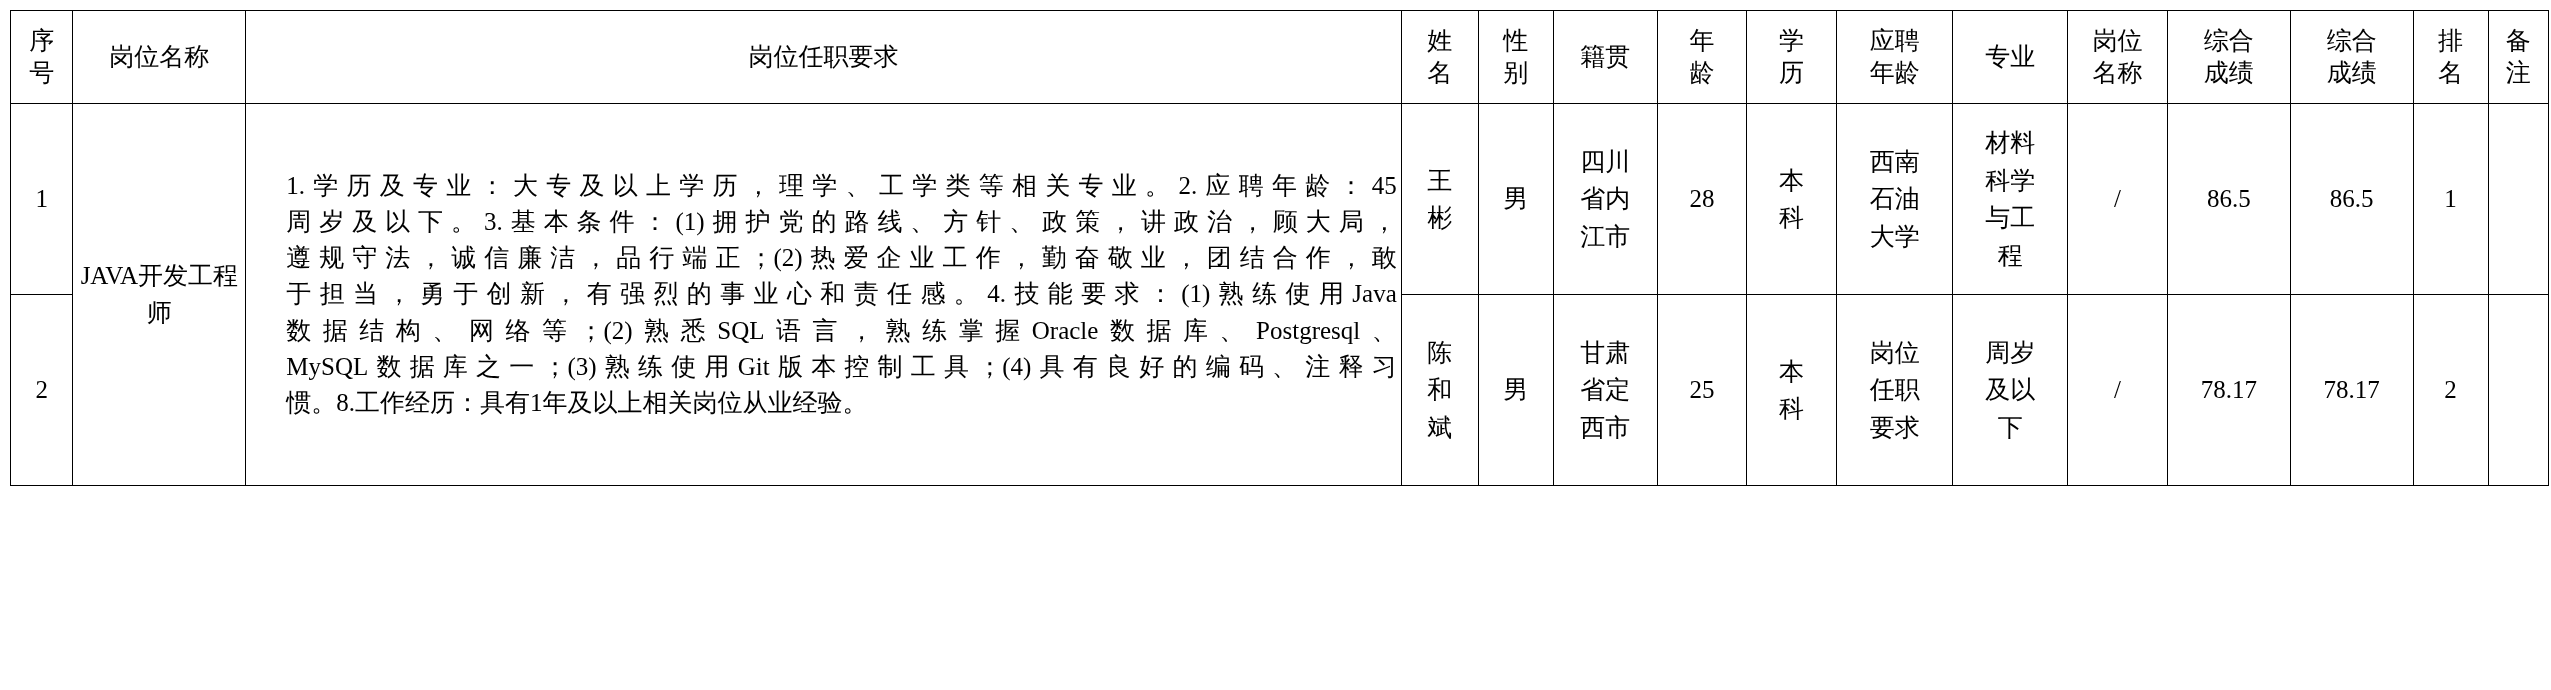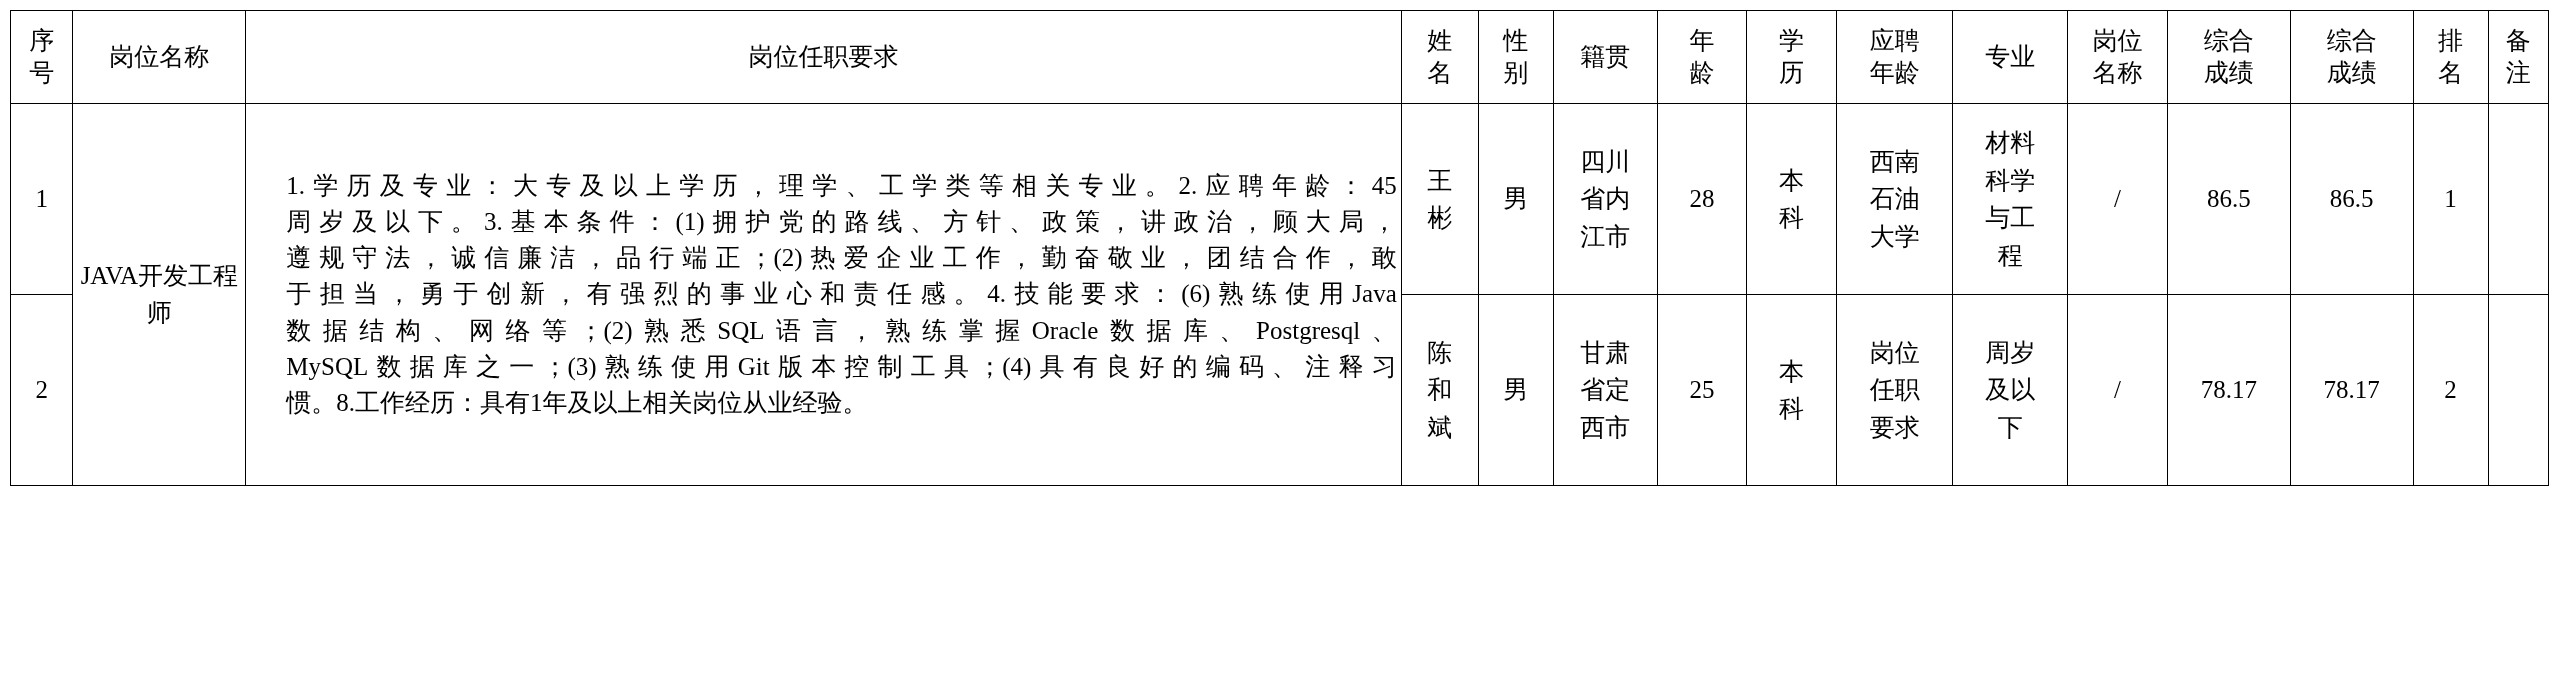--- a/index.html
+++ b/index.html
@@ -165,21 +165,21 @@
           </td>
     </tr>
 
     <tr class="row1">
       <td>1</td>
       <td rowspan="2" class="post-name">JAVA开发工程师</td>
       <td rowspan="2" class="req">
         <span class="line">1.学历及专业：大专及以上学历，理学、工学类等相关专业。2.应聘年龄：45</span>
         <span class="line">周岁及以下。3.基本条件：(1)拥护党的路线、方针、政策，讲政治，顾大局，</span>
         <span class="line">遵规守法，诚信廉洁，品行端正；(2)热爱企业工作，勤奋敬业，团结合作，敢</span>
-        <span class="line">于担当，勇于创新，有强烈的事业心和责任感。4.技能要求：(6)熟练使用Java</span>
+        <span class="line">于担当，勇于创新，有强烈的事业心和责任感。4.技能要求：(1)熟练使用Java</span>
         <span class="line">数据结构、网络等；(2)熟悉SQL语言，熟练掌握Oracle数据库、Postgresql、</span>
         <span class="line">MySQL数据库之一；(3)熟练使用Git版本控制工具；(4)具有良好的编码、注释习</span>
         <span class="line last">惯。8.工作经历：具有1年及以上相关岗位从业经验。</span>
       </td>
       <td class="cell-name">
             <span class="narrow-wrap-1">王彬</span>
           </td>
       <td>男</td>
       <td>
             <span class="narrow-wrap-2">四川省内江市</span>

